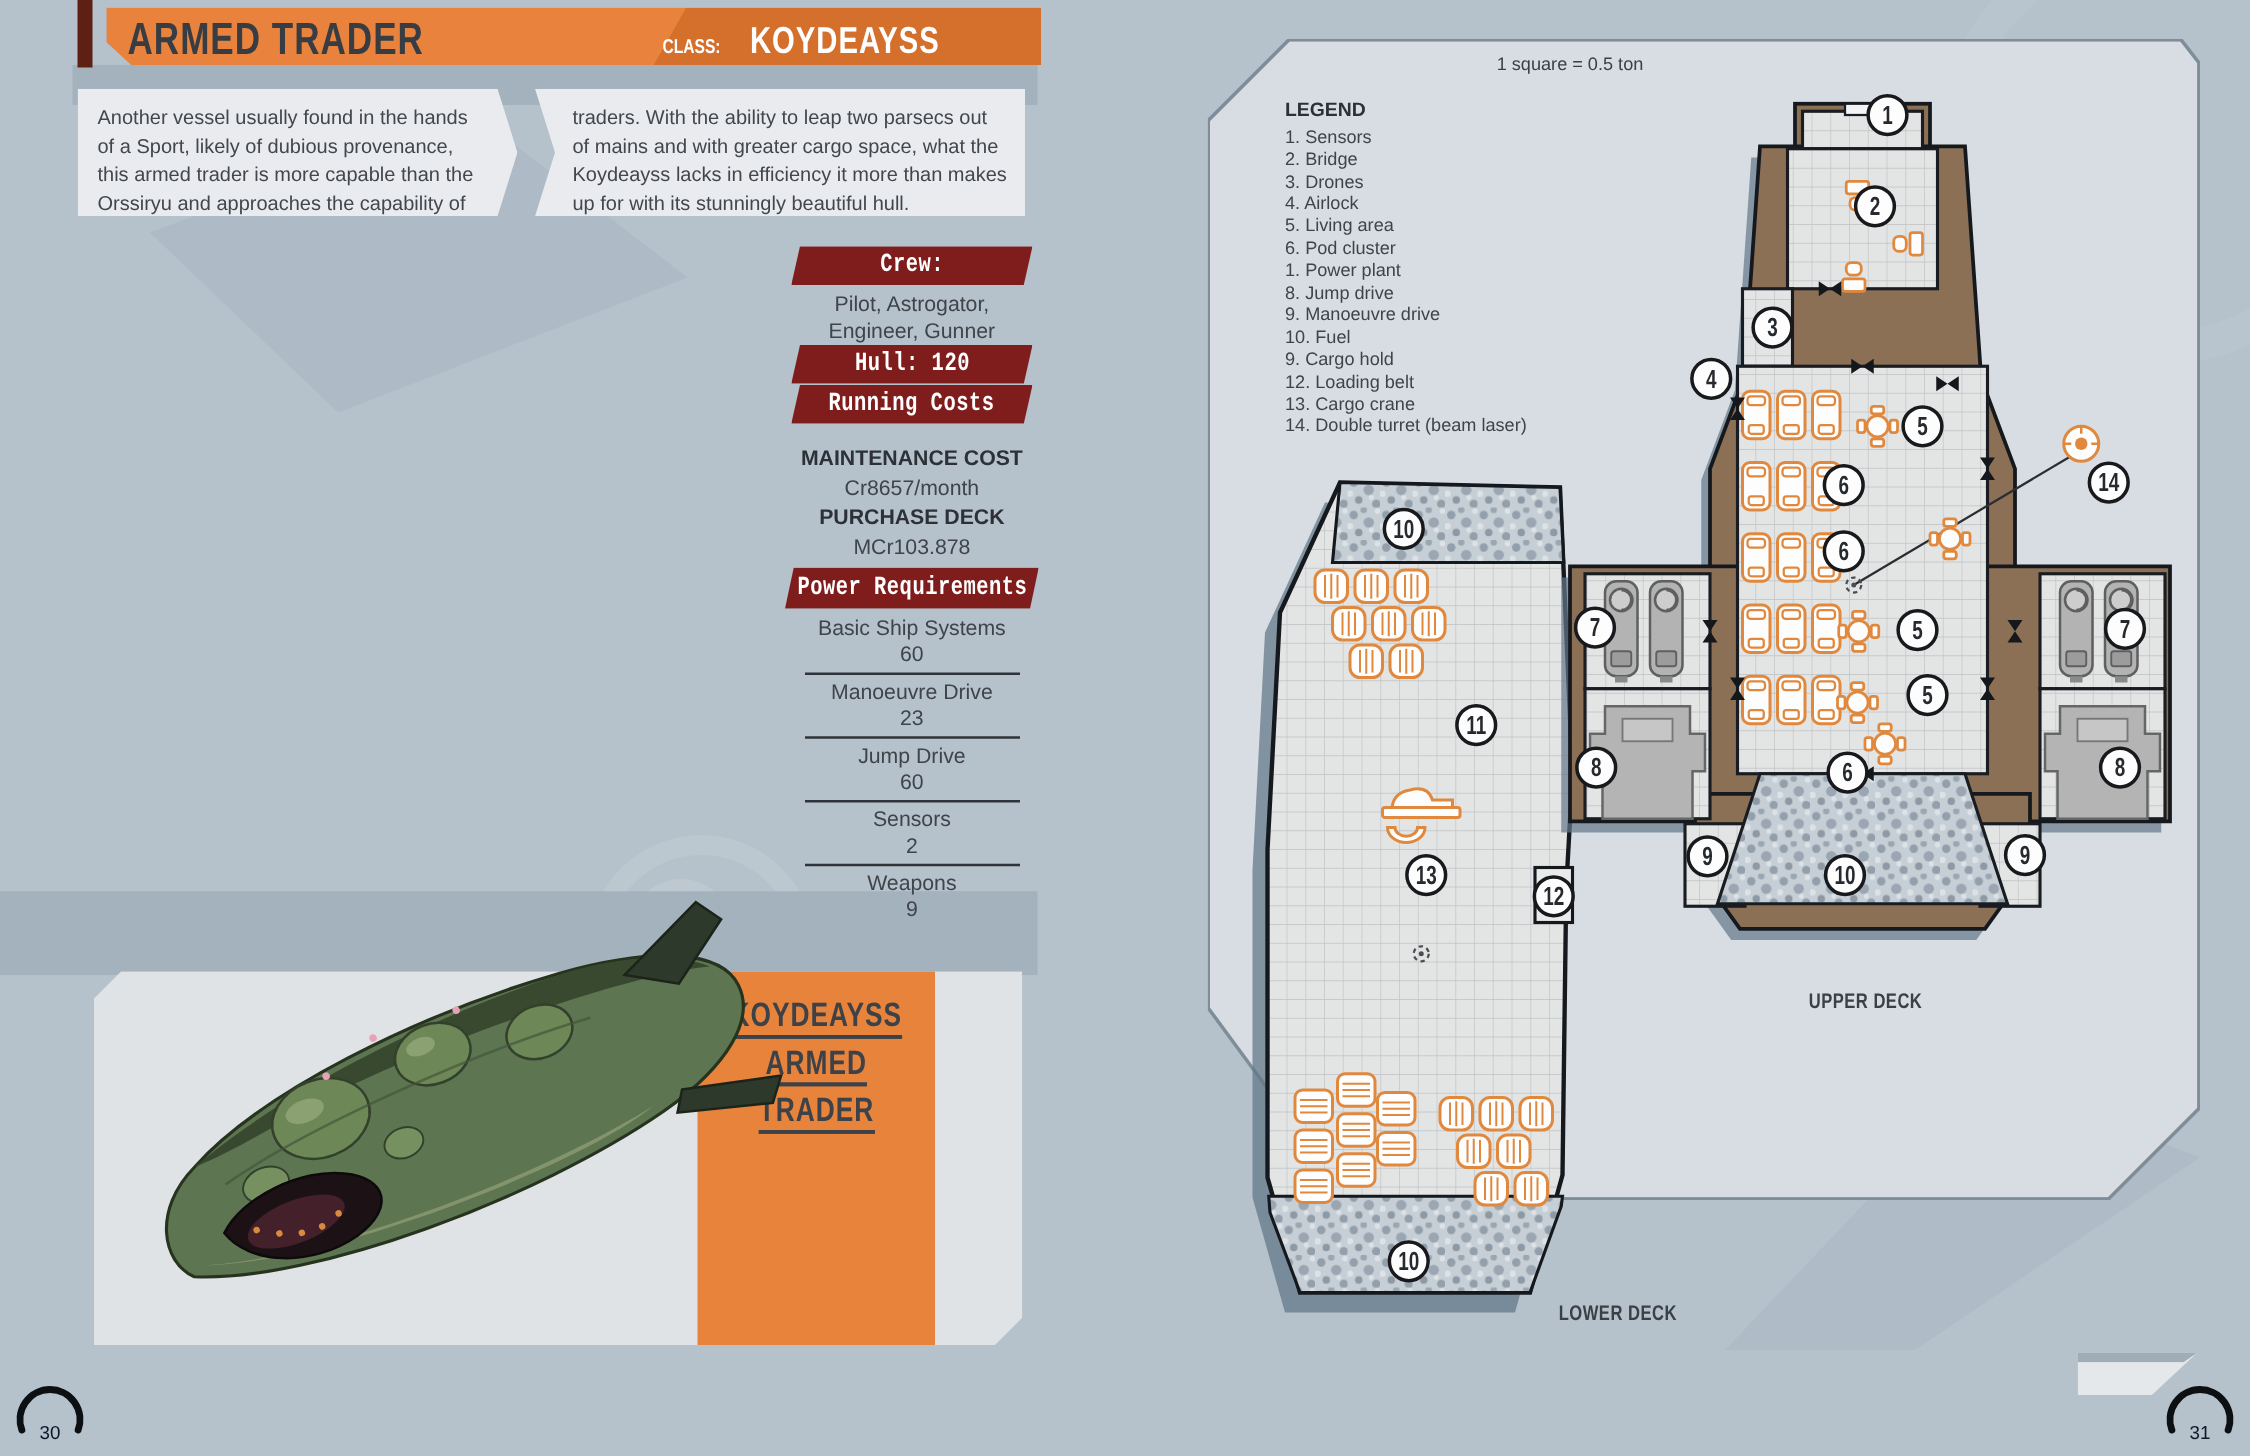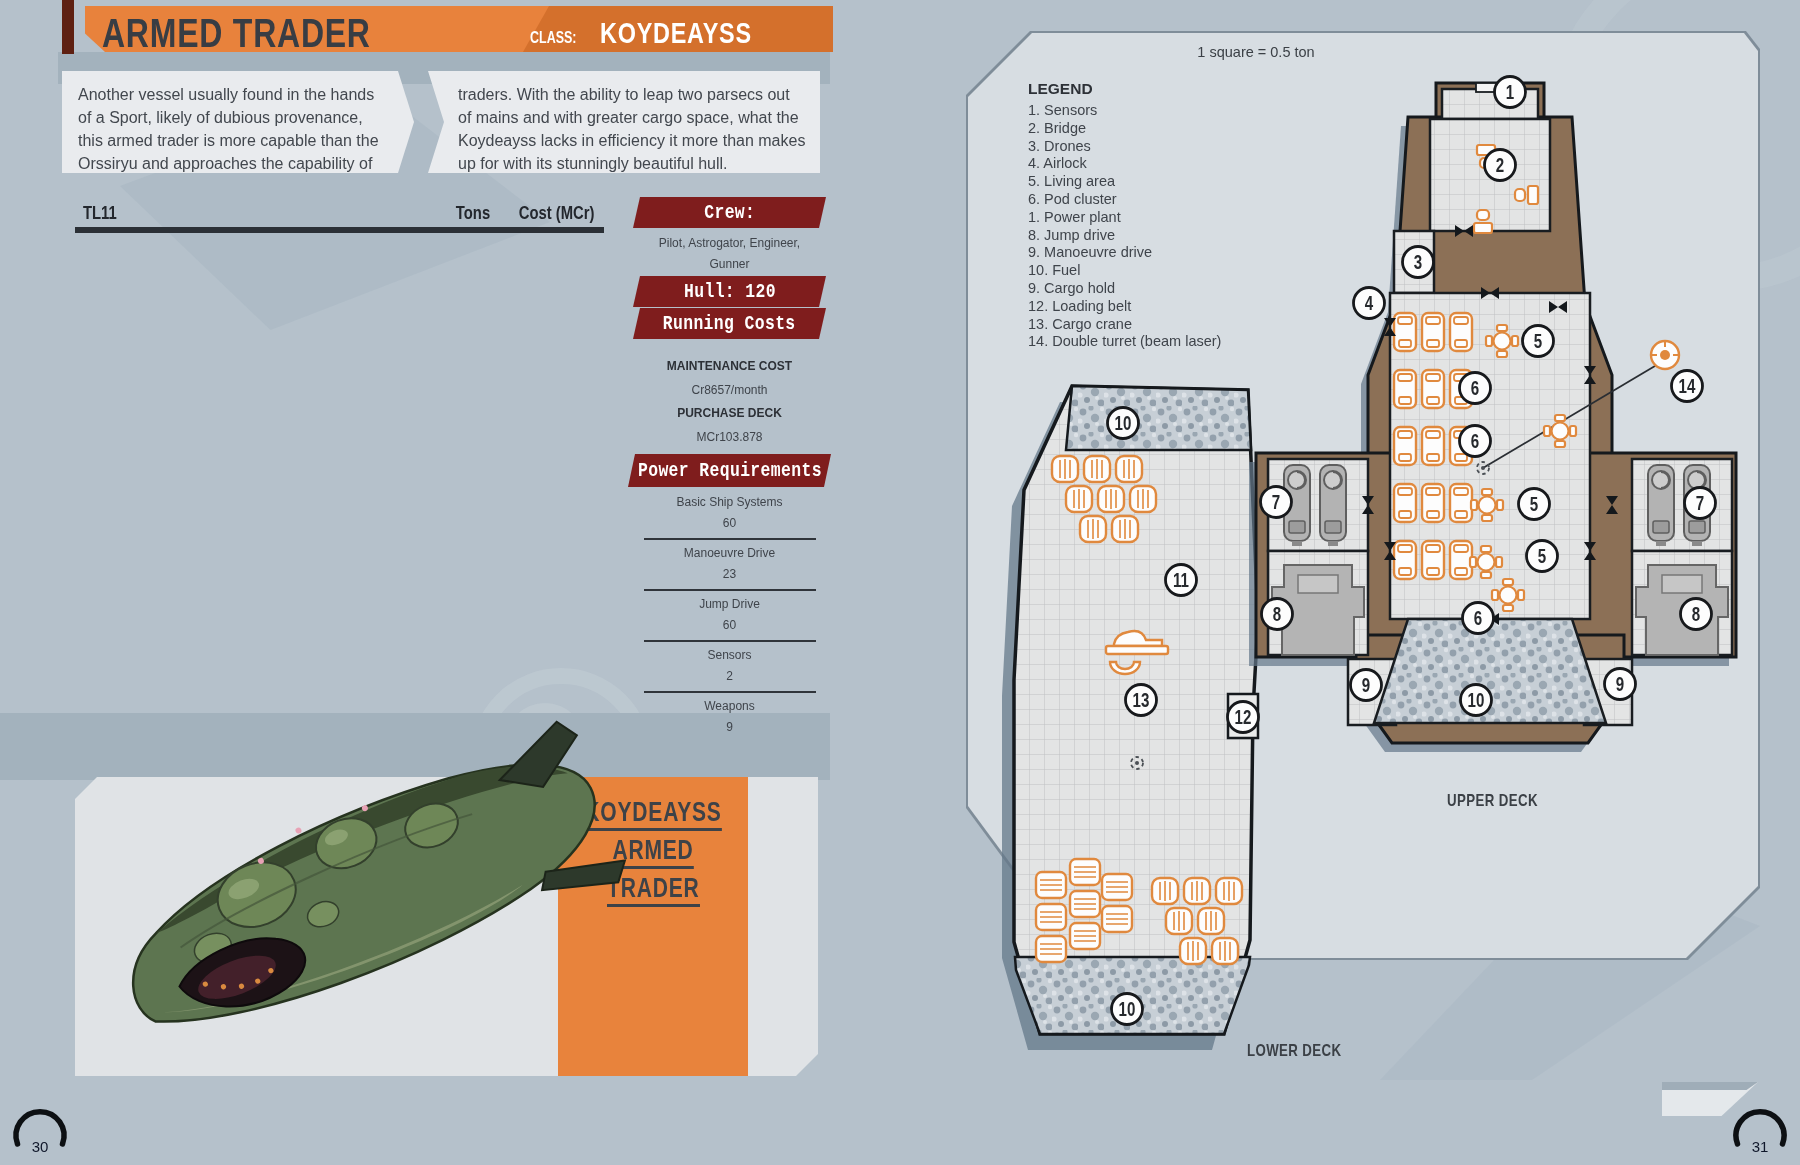--- a/index.html
+++ b/index.html
@@ -13,21 +13,21 @@
   .band{background:#a3b2bd;}
   .ring{border:26px solid #c6d0d8;border-radius:50%;opacity:.28;}
   .wm{opacity:.12;background:#7f93a2;}
 
   
   #red-tab{left:62px;top:0;width:12px;height:54px;background:#5e2012;}
   #banner{left:85px;top:6px;width:748px;height:46px;background:#e8823c;
           clip-path:polygon(0 0,100% 0,100% 100%,20px 100%,0 60%);}
   #banner-dark{left:0;top:0;right:0;height:46px;left:438px;width:310px;background:#d4702c;
           clip-path:polygon(26px 0,100% 0,100% 100%,0 100%);}
-  #page-title{left:102px;top:10px;font-size:41px;font-weight:bold;color:#383d44;letter-spacing:1px;}
+  #page-title{left:102px;top:10px;font-size:36px;font-weight:bold;color:#383d44;letter-spacing:1px;}
   #class-line{left:530px;top:16px;display:flex;align-items:baseline;gap:10px;color:#fff;}
   #class-label{font-size:16px;font-weight:bold;}
   #class-name{font-size:30px;font-weight:bold;letter-spacing:1px;}
 
   
   .descbox{top:71px;height:102px;background:#e9ebee;color:#42474e;font-size:16px;line-height:23px;}
   #desc1{left:62px;width:352px;padding:12px 24px 0 16px;box-sizing:border-box;
          clip-path:polygon(0 0,calc(100% - 16px) 0,100% 50%,calc(100% - 16px) 100%,0 100%);}
   #desc2{left:428px;width:392px;padding:12px 14px 0 30px;box-sizing:border-box;
          clip-path:polygon(0 0,100% 0,100% 100%,0 100%,16px 50%);}
@@ -36,21 +36,21 @@
   #stats{left:75px;top:199px;width:529px;}
   #stats-head{display:grid;grid-template-columns:135px 227px 71px 96px;height:28px;align-items:center;
               color:#23272d;font-weight:bold;font-size:19px;}
   #stats-body{border:3px solid #2b3036;background:#d4dade;}
 
   
   .obanner{left:633px;width:193px;height:31px;background:#7f1d1d;color:#fff;text-align:center;
            display:flex;align-items:center;justify-content:center;
            clip-path:polygon(7px 0,100% 0,calc(100% - 7px) 100%,0 100%);font-family:Liberation Mono, monospace;}
   .obanner .t{font-size:21px;font-weight:bold;letter-spacing:.5px;}
-  .sbtxt{left:623px;width:213px;text-align:center;font-size:12px;line-height:21px;color:#3f444b;}
+  .sbtxt{left:623px;width:213px;text-align:center;font-size:17px;line-height:21px;color:#3f444b;}
   .sblab{font-weight:bold;color:#2d3137;}
   .pwrow-line{height:2px;background:#2f343a;width:172px;margin:4px auto 0 auto;}
 
   
   #ship-panel{left:75px;top:777px;width:743px;height:299px;background:#e0e3e6;
       clip-path:polygon(22px 0,100% 0,100% calc(100% - 22px),calc(100% - 22px) 100%,0 100%,0 22px);}
   #ship-orange{position:absolute;left:483px;top:0;width:190px;height:299px;background:#e8833c;}
   #ship-caption{position:absolute;left:483px;top:20px;width:190px;text-align:center;color:#3d4248;}
   #ship-caption .cap{font-size:27px;font-weight:bold;letter-spacing:1px;line-height:30px;margin-bottom:4px;}
   #ship-caption .cap span{border-bottom:3px solid #3d4248;padding-bottom:1px;}
@@ -91,29 +91,20 @@
   </div>
   <div class="abs" id="page-title"><span class="condL">ARMED TRADER</span></div>
   <div class="abs" id="class-line">
     <span id="class-label"><span class="condL">CLASS:</span></span>
     <span id="class-name"><span class="condL">KOYDEAYSS</span></span>
   </div>
 
   <div class="abs descbox" id="desc1">Another vessel usually found in the hands of a Sport, likely of dubious provenance, this armed trader is more capable than the Orssiryu and approaches the capability of more functional</div>
   <div class="abs descbox" id="desc2">traders. With the ability to leap two parsecs out of mains and with greater cargo space, what the Koydeayss lacks in efficiency it more than makes up for with its stunningly beautiful hull.</div>
 
-  <div class="abs" id="stats">
-    <div id="stats-head">
-      <div style="padding-left:8px;"><span class="condL">TL11</span></div>
-      <div></div>
-      <div style="text-align:center;"><span class="cond">Tons</span></div>
-      <div style="text-align:center;"><span class="cond">Cost (MCr)</span></div>
-    </div>
-    <div id="stats-body"></div>
-  </div>
 
   <div class="abs obanner" style="top:197px;">
       <span class="t cond">Crew:</span>
     </div>
   <div class="abs sbtxt" style="top:233px;left:643px;width:173px;">Pilot, Astrogator, Engineer, Gunner</div>
   <div class="abs obanner" style="top:276px;">
       <span class="t cond">Hull:  120</span>
     </div>
   <div class="abs obanner" style="top:308px;">
       <span class="t cond">Running Costs</span>

